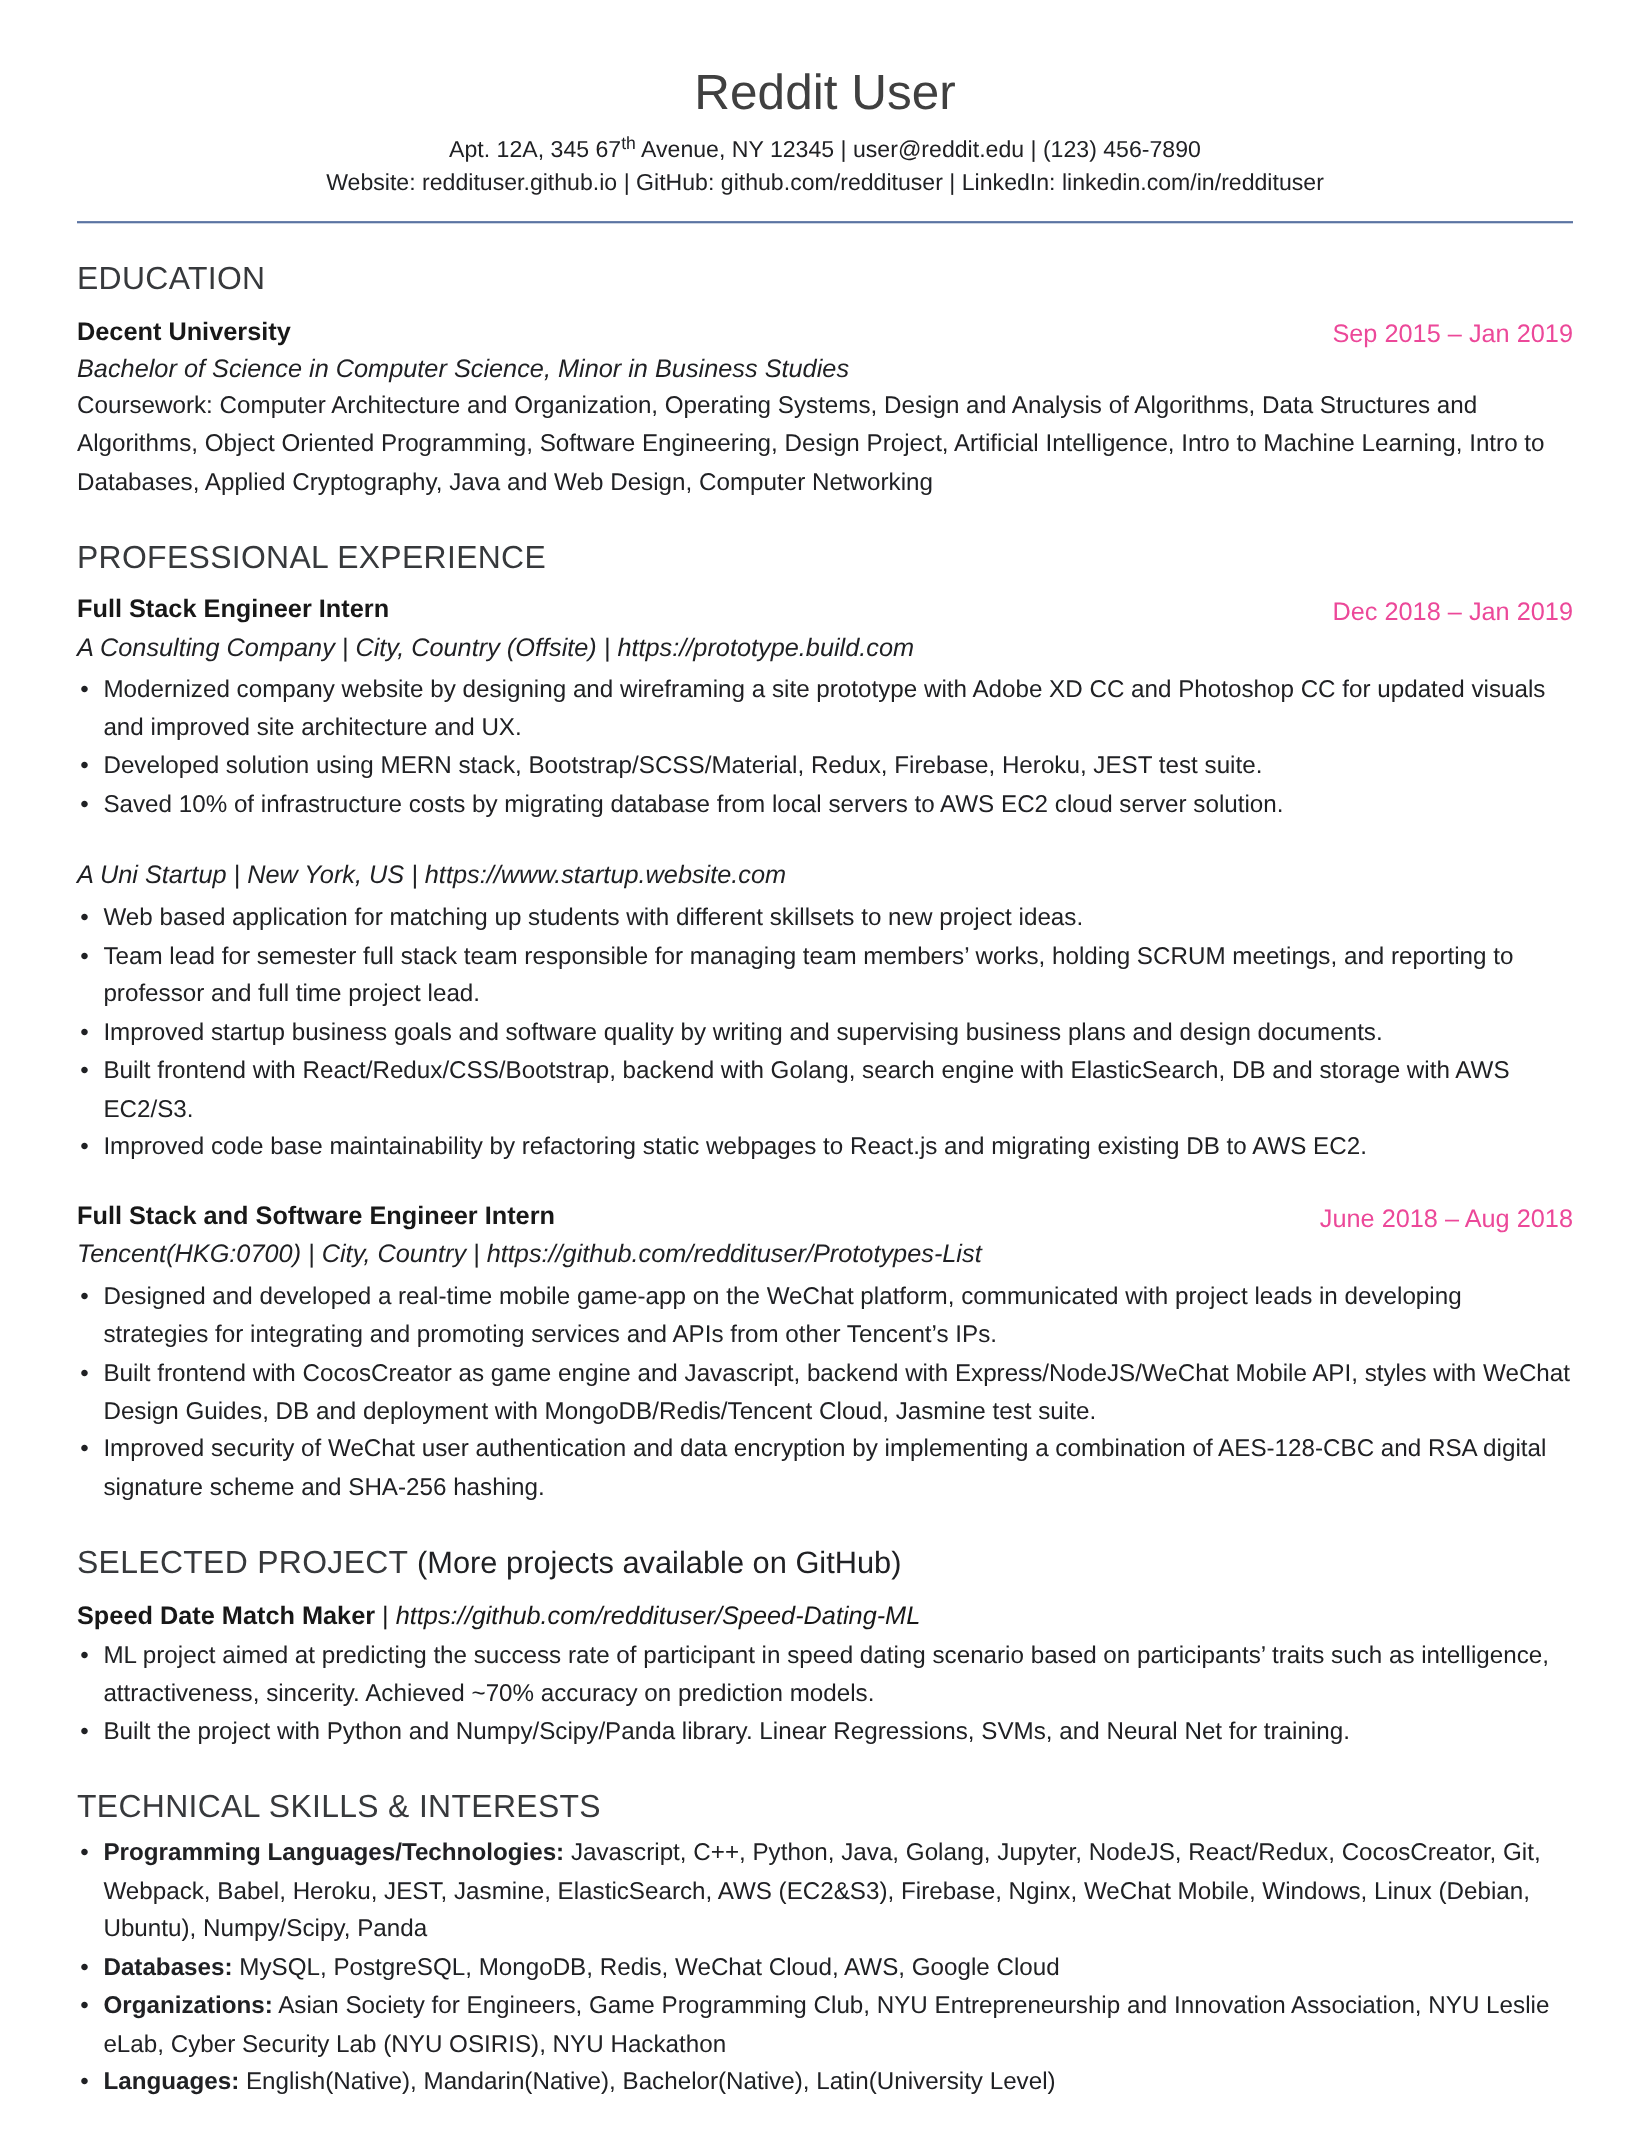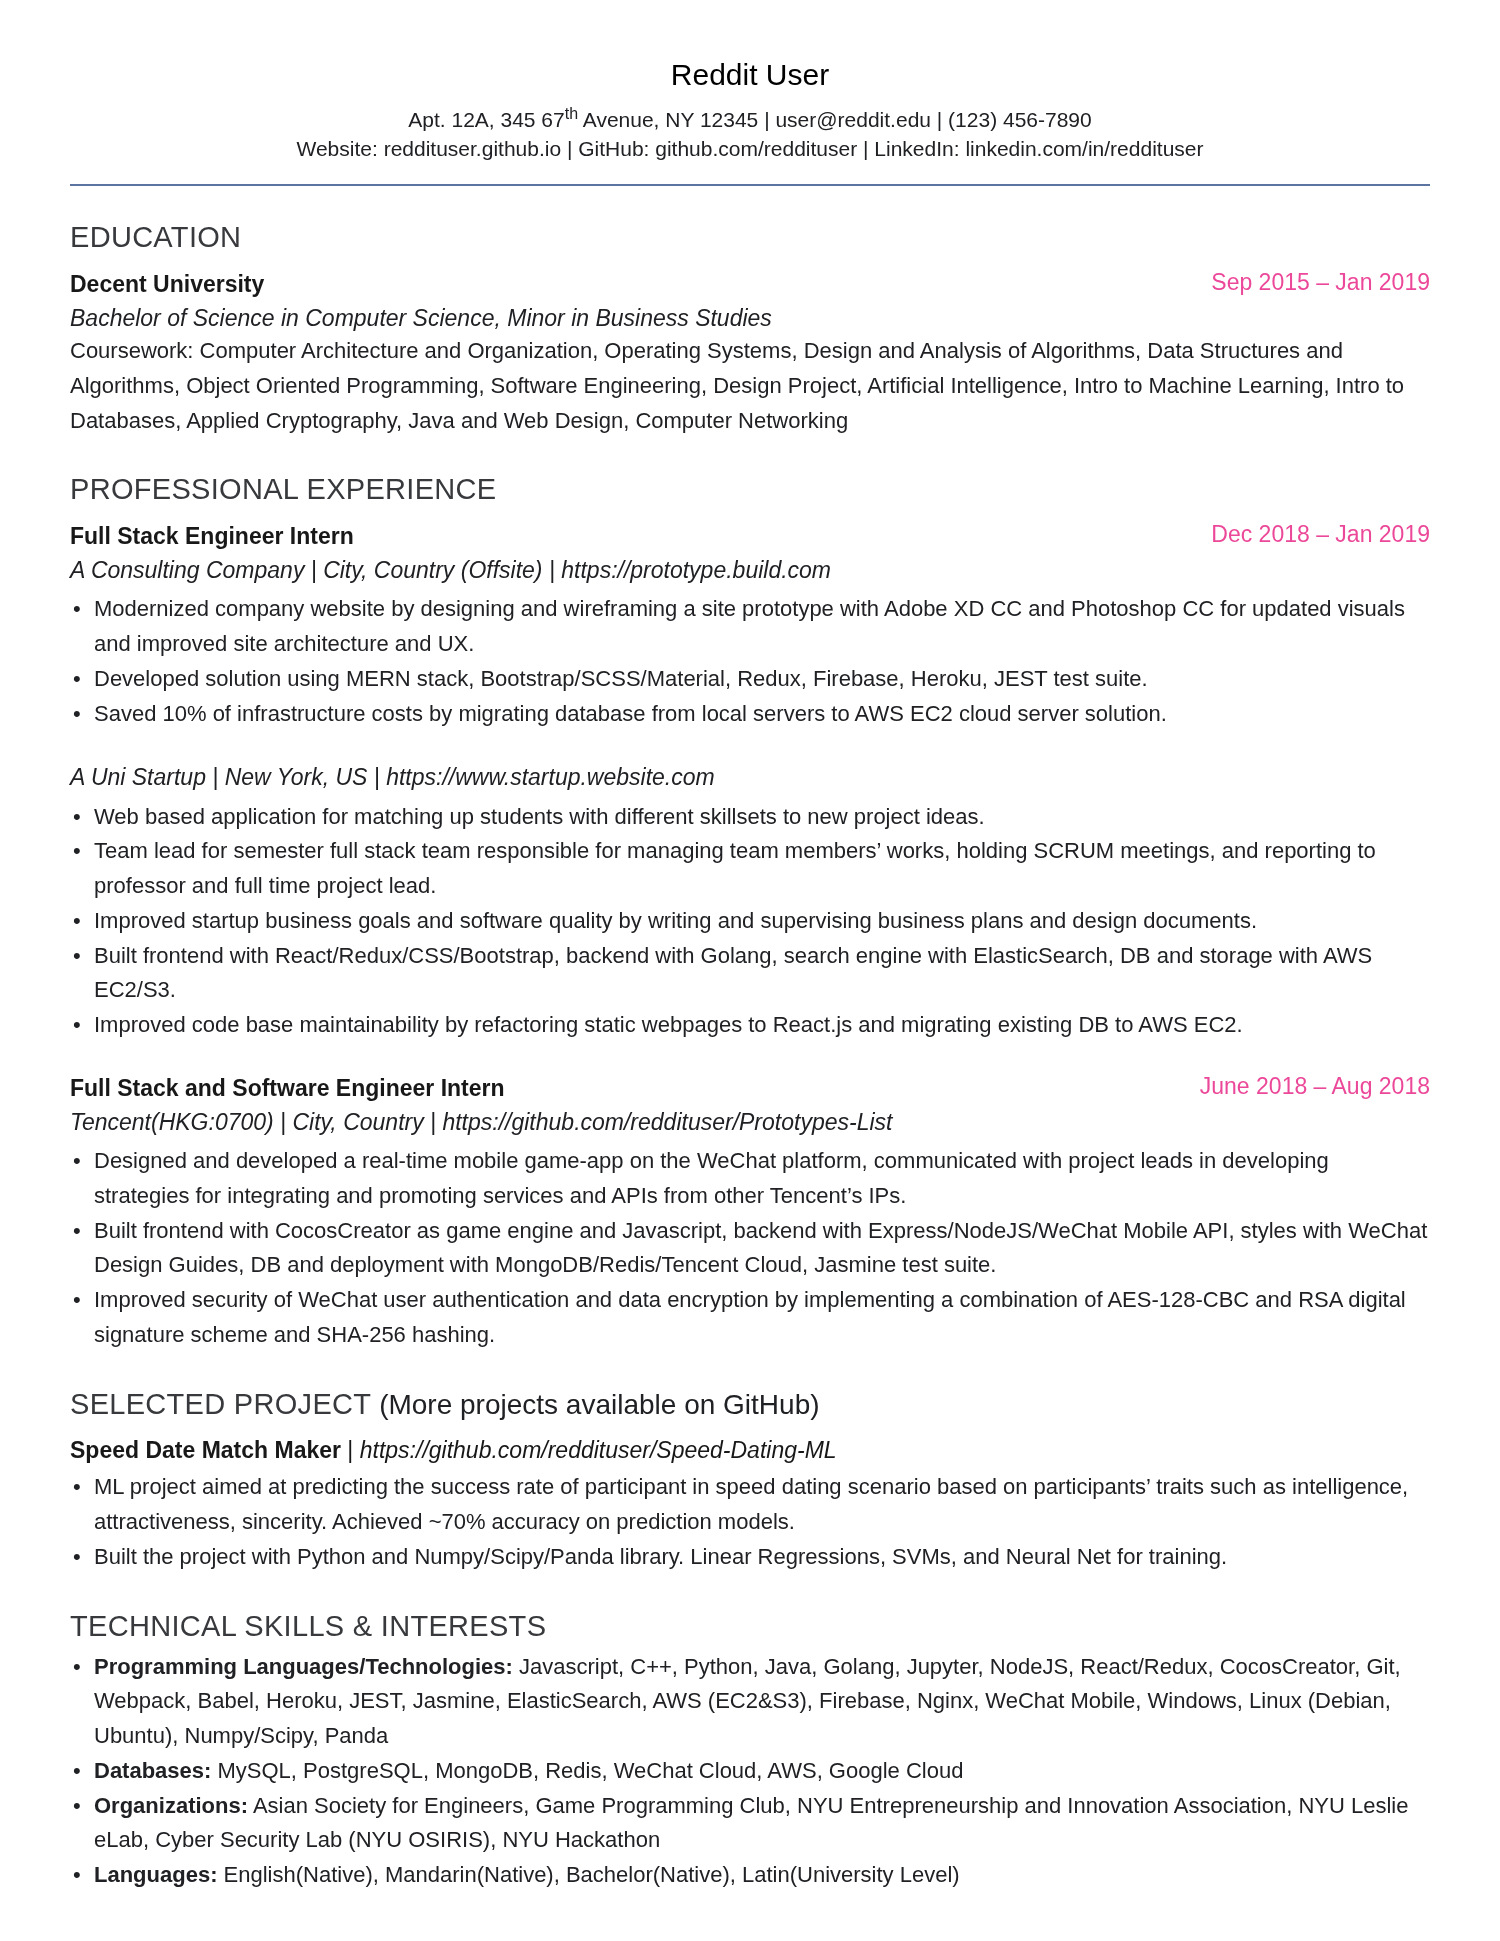--- a/index.html
+++ b/index.html
@@ -11,23 +11,23 @@
     font-family: "Liberation Sans", "DejaVu Sans", sans-serif;
     color: #202124;
   }
   .page {
     padding: 58px 70px 0 70px;
     width: 1500px;
   }
   
   .header { text-align: center; }
   .name {
-    font-size: 30px;
+    font-size: 45px;
     font-weight: 400;
-    color: #000000;
+    color: #404040;
     line-height: 1.15;
   }
   .contact-line {
     font-size: 21px;
     line-height: 1.42;
     color: #202124;
   }
   .contact-line.first { margin-top: 12px; }
   sup.ordinal { font-size: 16px; vertical-align: super; line-height: 0; }
   .divider {
@@ -48,21 +48,21 @@
     font-size: 28px;
     font-weight: 400;
     color: #202124;
     letter-spacing: 0;
   }
   .entry { margin-top: 14px; }
   .entry + .entry { margin-top: 30px; }
   .entry-title-row {
     display: flex;
     justify-content: space-between;
-    align-items: flex-start;
+    align-items: flex-end;
   }
   .entry-title {
     font-size: 23px;
     font-weight: 700;
     color: #181818;
     line-height: 1.35;
   }
   .entry-title .title-sep { font-weight: 400; }
   .entry-title .title-url { font-weight: 400; font-style: italic; }
   .entry-date {

